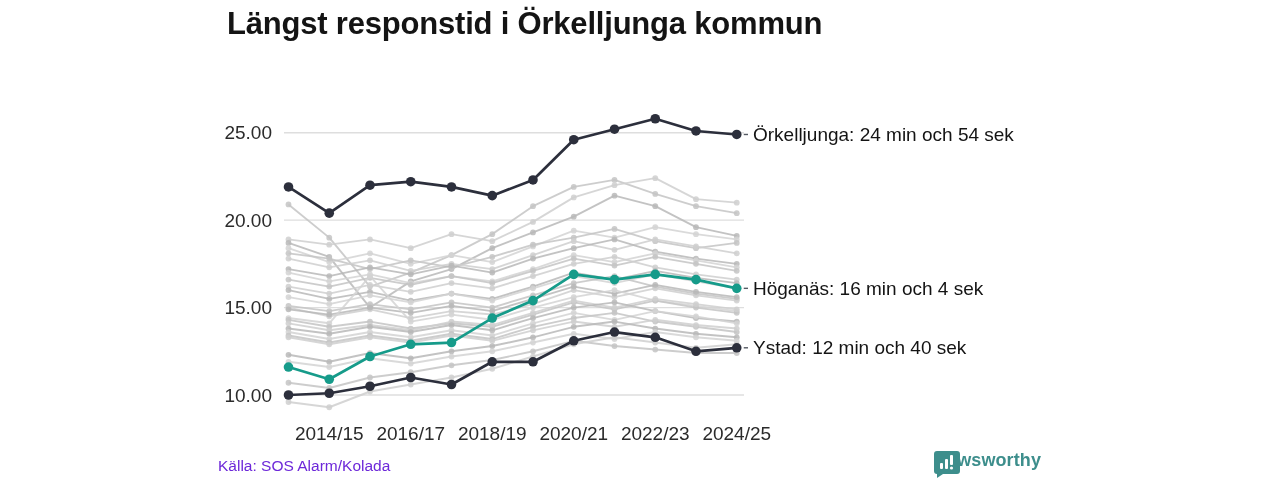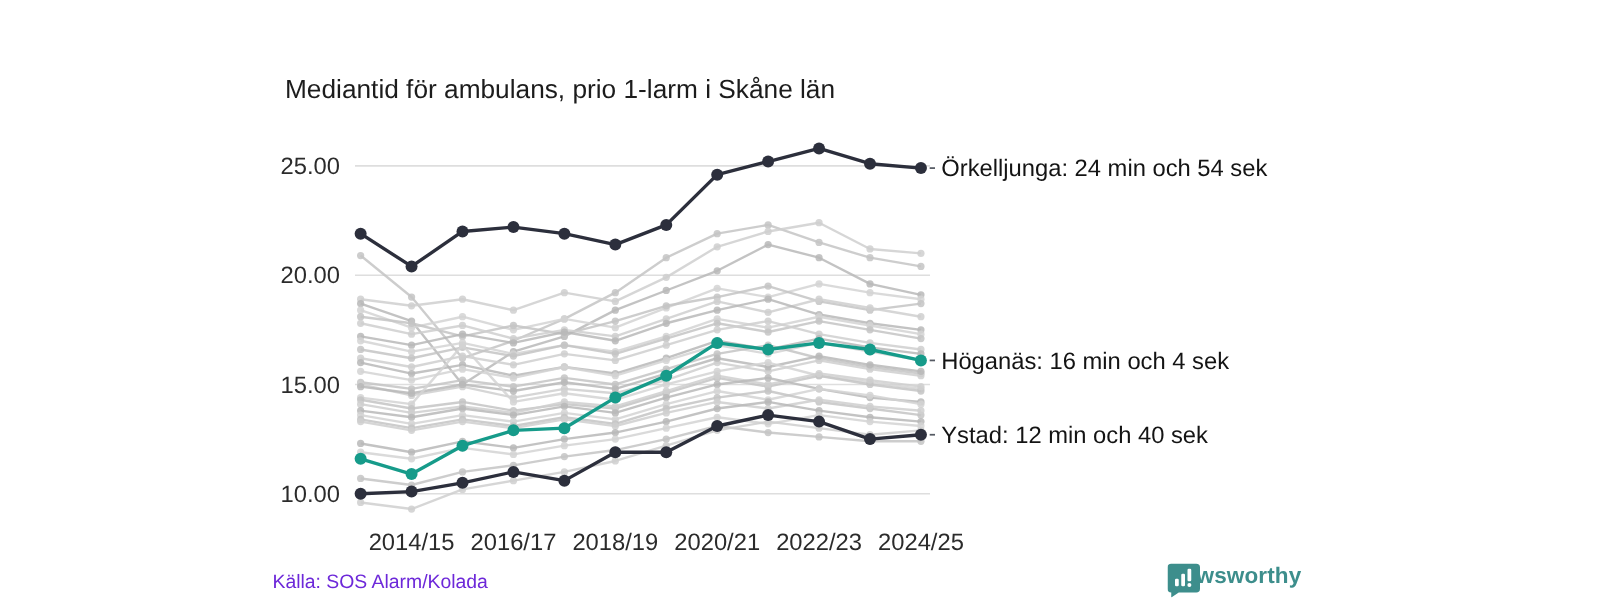--- a/index.html
+++ b/index.html
@@ -23,21 +23,21 @@
   }
   .brand-text{font-size:18px;font-weight:600;color:#3d8e8c;letter-spacing:0.1px;}
   svg{position:absolute;left:0;top:0;}
   svg text{font-family:"Liberation Sans","DejaVu Sans",sans-serif;}
 </style>
 </head>
 <body>
 
 <div class="stage">
 
-  <div class="subtitle">Mediantid för ambulans, prio 1-larm i Skåne län</div>
+  <div class="title">Längst responstid i Örkelljunga kommun</div>
 
   <svg id="plot" width="1280" height="480" viewBox="0 0 1280 480">
       <line x1="284" y1="395" x2="744" y2="395" stroke="#dedede" stroke-width="1.3"></line>
       <text x="272" y="401.5" text-anchor="end" font-size="19" fill="#2b2b2b">10.00</text>
       <line x1="284" y1="307.575" x2="744" y2="307.575" stroke="#dedede" stroke-width="1.3"></line>
       <text x="272" y="314.075" text-anchor="end" font-size="19" fill="#2b2b2b">15.00</text>
       <line x1="284" y1="220.15" x2="744" y2="220.15" stroke="#dedede" stroke-width="1.3"></line>
       <text x="272" y="226.65" text-anchor="end" font-size="19" fill="#2b2b2b">20.00</text>
       <line x1="284" y1="132.72500000000002" x2="744" y2="132.72500000000002" stroke="#dedede" stroke-width="1.3"></line>
       <text x="272" y="139.22500000000002" text-anchor="end" font-size="19" fill="#2b2b2b">25.00</text>

